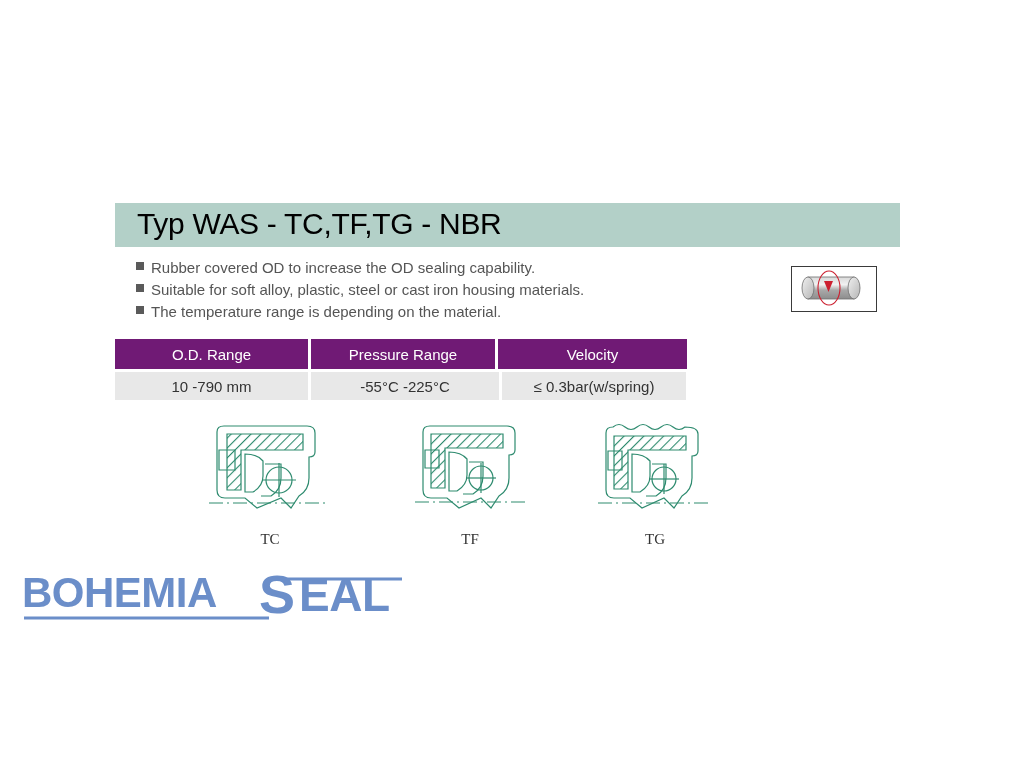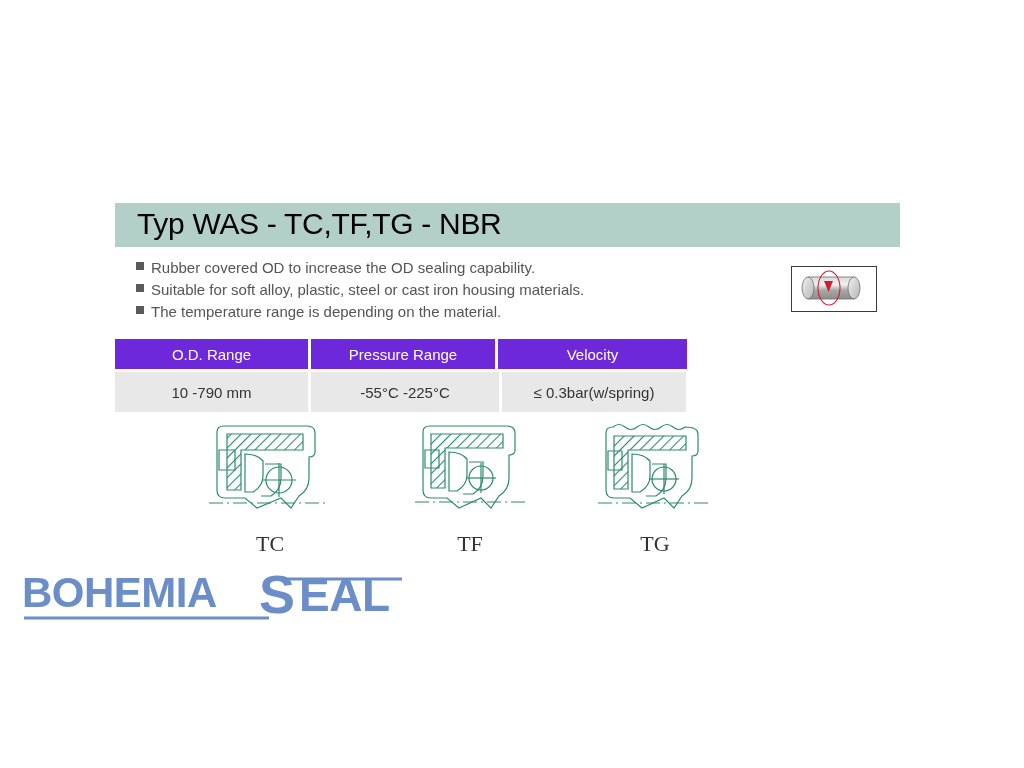--- a/index.html
+++ b/index.html
@@ -81,31 +81,31 @@
     position: absolute;
     left: 115px;
     top: 339px;
     width: 760px;
   }
   .table-row {
     display: flex;
     gap: 3px;
   }
   .table-row.header-row { height: 30px; margin-bottom: 3px; }
-  .table-row.data-row { height: 40px; }
+  .table-row.data-row { height: 28px; }
 
   .cell {
     display: flex;
     align-items: center;
     justify-content: center;
     font-family: "Liberation Sans", sans-serif;
     white-space: nowrap;
   }
   .header-row .cell {
-    background: #6d28d9;
+    background: #701a75;
     color: #ffffff;
     font-size: 15px;
   }
   .data-row .cell {
     background: #e8e8e8;
     color: #333333;
     font-size: 15px;
   }
   .col-0 { flex: 0 0 193px; }
   .col-1 { flex: 0 0 188px; }
@@ -121,21 +121,21 @@
     height: 130px;
   }
   .seal-item {
     position: absolute;
     top: 0;
     width: 150px;
     text-align: center;
   }
   .seal-caption {
     font-family: "Liberation Serif", serif;
-    font-size: 22px;
+    font-size: 15px;
     color: #333333;
     margin-top: 2px;
   }
 
   
   #logo {
     position: absolute;
     left: 16px;
     top: 566px;
     width: 400px;

